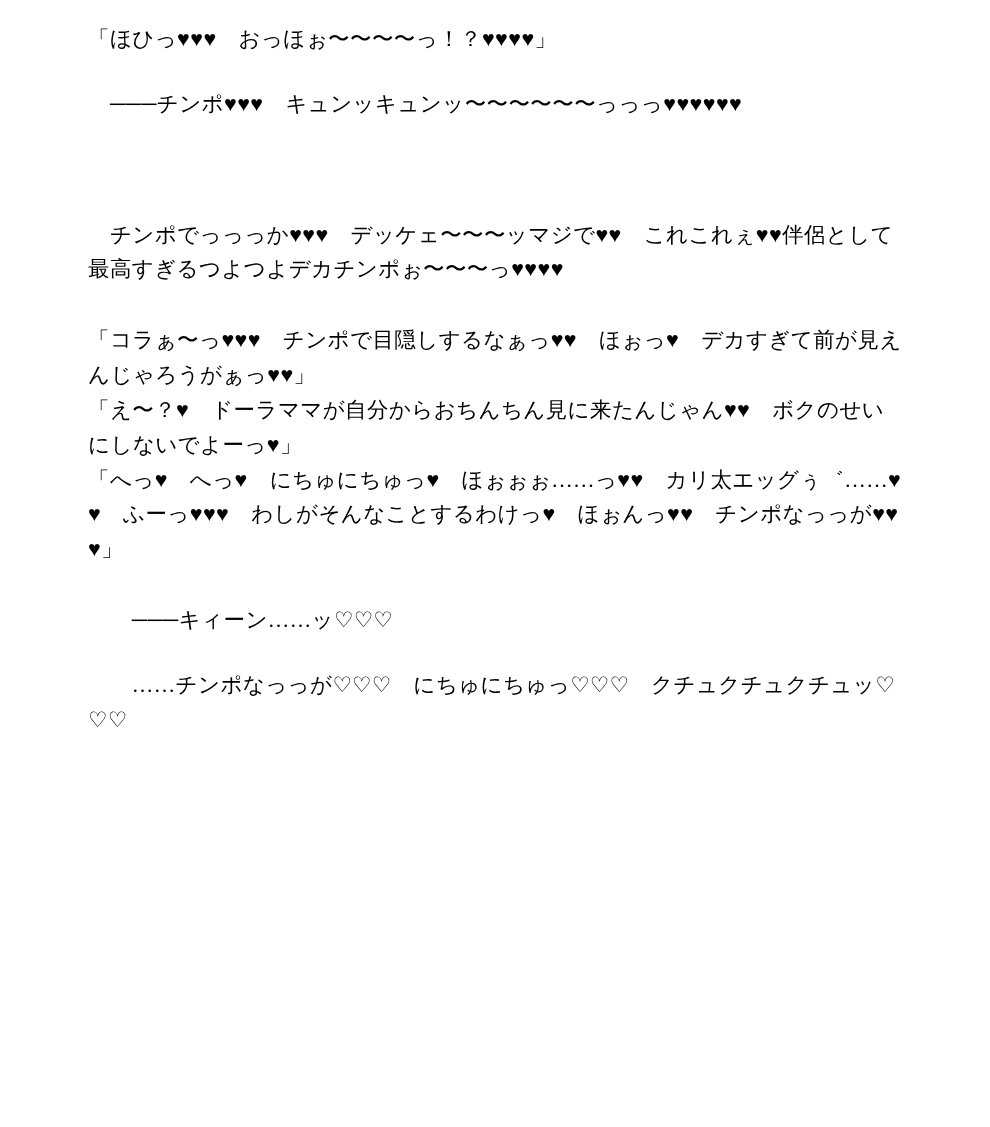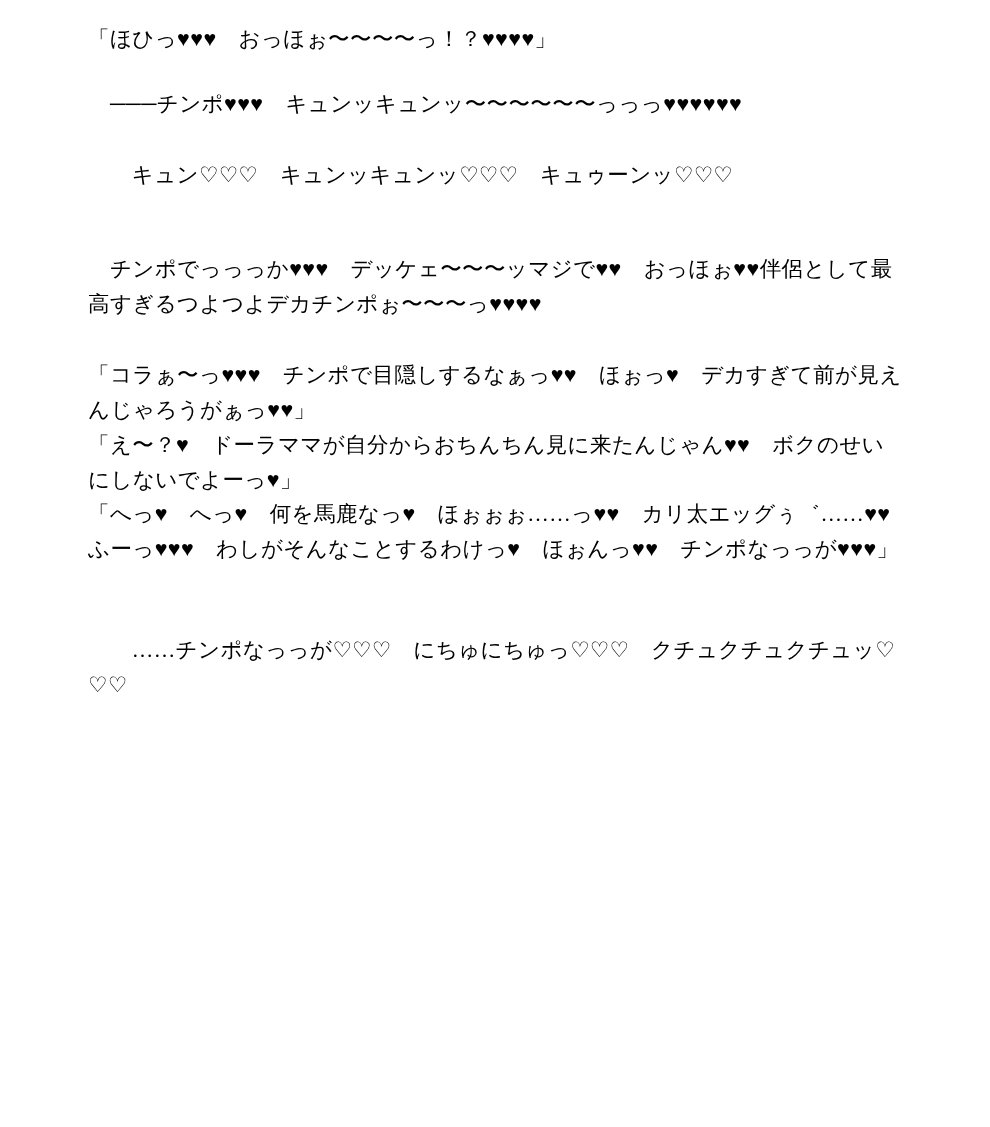--- a/index.html
+++ b/index.html
@@ -38,30 +38,30 @@
 <body>
 
 <div class="page">
 
   <p class="block">「ほひっ♥♥♥　おっほぉ〜〜〜〜っ！？♥♥♥♥」</p>
   <div class="gap-md"></div>
 
   <p class="block">　───チンポ♥♥♥　キュンッキュンッ〜〜〜〜〜〜っっっ♥♥♥♥♥♥</p>
   <div class="gap-lg"></div>
 
-  <p class="block">　　キュン♡♡♡　キュンッキュンッ♡♡♡　キュゥーンッ♡♡♡</p>
   <div class="gap-md"></div>
 
   <div class="gap-md"></div>
 
-  <p class="block">　チンポでっっっか♥♥♥　デッケェ〜〜〜ッマジで♥♥　おっほぉ♥♥伴侶として最高すぎるつよつよデカチンポぉ〜〜〜っ♥♥♥♥</p>
+  <p class="block">　チンポでっっっか♥♥♥　デッケェ〜〜〜ッマジで♥♥　これこれぇ♥♥伴侶として最高すぎるつよつよデカチンポぉ〜〜〜っ♥♥♥♥</p>
   <div class="gap-lg"></div>
 
   <p class="block">「コラぁ〜っ♥♥♥　チンポで目隠しするなぁっ♥♥　ほぉっ♥　デカすぎて前が見えんじゃろうがぁっ♥♥」</p>
   <p class="block">「え〜？♥　ドーラママが自分からおちんちん見に来たんじゃん♥♥　ボクのせいにしないでよーっ♥」</p>
-  <p class="block">「へっ♥　へっ♥　何を馬鹿なっ♥　ほぉぉぉ……っ♥♥　カリ太エッグぅ゛……♥♥　ふーっ♥♥♥　わしがそんなことするわけっ♥　ほぉんっ♥♥　チンポなっっが♥♥♥」</p>
+  <p class="block">「へっ♥　へっ♥　にちゅにちゅっ♥　ほぉぉぉ……っ♥♥　カリ太エッグぅ゛……♥♥　ふーっ♥♥♥　わしがそんなことするわけっ♥　ほぉんっ♥♥　チンポなっっが♥♥♥」</p>
   <div class="gap-lg"></div>
 
+  <p class="block">　　───キィーン……ッ♡♡♡</p>
   <div class="gap-md"></div>
 
   <p class="block">　　……チンポなっっが♡♡♡　にちゅにちゅっ♡♡♡　クチュクチュクチュッ♡♡♡</p>
 
 </div>
 
 </body></html>

